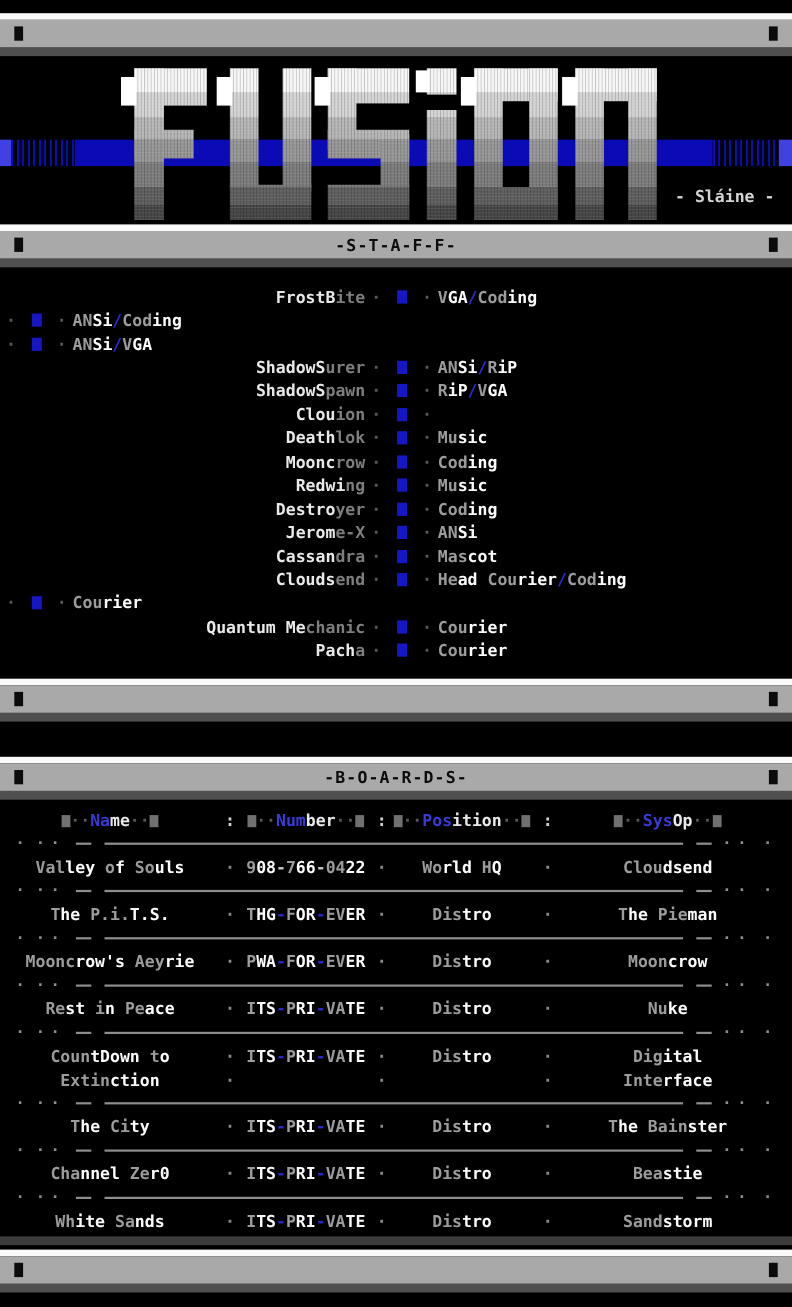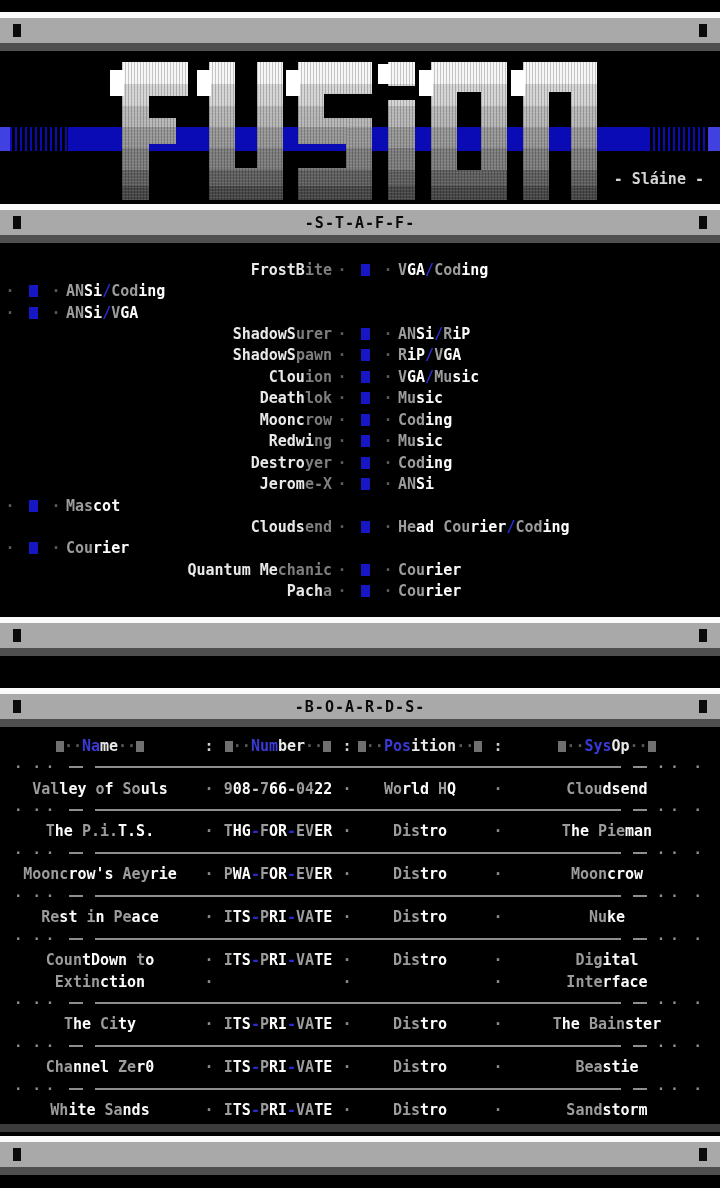--- a/index.html
+++ b/index.html
@@ -144,21 +144,20 @@
         <div class="srole"><span style="color: rgb(156, 156, 156);">AN</span><span style="color: rgb(252, 252, 252);">Si</span><span style="color: rgb(42, 42, 208);">/</span><span style="color: rgb(156, 156, 156);">R</span><span style="color: rgb(252, 252, 252);">iP</span></div>
       </div>
       <div class="srow">
         <div class="sname"><span style="color: rgb(233, 233, 233);">ShadowS</span><span style="color: rgb(126, 126, 126);">pawn</span></div>
         <div class="ssep"><span style="color: rgb(90, 90, 90);">· </span><span class="ssq" style="background: rgb(22, 22, 196);"></span><span style="color: rgb(90, 90, 90);"> ·</span></div>
         <div class="srole"><span style="color: rgb(156, 156, 156);">R</span><span style="color: rgb(252, 252, 252);">iP</span><span style="color: rgb(42, 42, 208);">/</span><span style="color: rgb(156, 156, 156);">V</span><span style="color: rgb(252, 252, 252);">GA</span></div>
       </div>
       <div class="srow">
         <div class="sname"><span style="color: rgb(233, 233, 233);">Clou</span><span style="color: rgb(126, 126, 126);">ion</span></div>
         <div class="ssep"><span style="color: rgb(90, 90, 90);">· </span><span class="ssq" style="background: rgb(22, 22, 196);"></span><span style="color: rgb(90, 90, 90);"> ·</span></div>
-        <div class="srole"><span style="color: rgb(156, 156, 156);">V</span><span style="color: rgb(252, 252, 252);">GA</span><span style="color: rgb(42, 42, 208);">/</span><span style="color: rgb(156, 156, 156);">Mu</span><span style="color: rgb(252, 252, 252);">sic</span></div>
       </div>
       <div class="srow">
         <div class="sname"><span style="color: rgb(233, 233, 233);">Death</span><span style="color: rgb(126, 126, 126);">lok</span></div>
         <div class="ssep"><span style="color: rgb(90, 90, 90);">· </span><span class="ssq" style="background: rgb(22, 22, 196);"></span><span style="color: rgb(90, 90, 90);"> ·</span></div>
         <div class="srole"><span style="color: rgb(156, 156, 156);">Mu</span><span style="color: rgb(252, 252, 252);">sic</span></div>
       </div>
       <div class="srow">
         <div class="sname"><span style="color: rgb(233, 233, 233);">Moonc</span><span style="color: rgb(126, 126, 126);">row</span></div>
         <div class="ssep"><span style="color: rgb(90, 90, 90);">· </span><span class="ssq" style="background: rgb(22, 22, 196);"></span><span style="color: rgb(90, 90, 90);"> ·</span></div>
         <div class="srole"><span style="color: rgb(156, 156, 156);">Cod</span><span style="color: rgb(252, 252, 252);">ing</span></div>
@@ -172,20 +171,21 @@
         <div class="sname"><span style="color: rgb(233, 233, 233);">Destro</span><span style="color: rgb(126, 126, 126);">yer</span></div>
         <div class="ssep"><span style="color: rgb(90, 90, 90);">· </span><span class="ssq" style="background: rgb(22, 22, 196);"></span><span style="color: rgb(90, 90, 90);"> ·</span></div>
         <div class="srole"><span style="color: rgb(156, 156, 156);">Cod</span><span style="color: rgb(252, 252, 252);">ing</span></div>
       </div>
       <div class="srow">
         <div class="sname"><span style="color: rgb(233, 233, 233);">Jerom</span><span style="color: rgb(126, 126, 126);">e-X</span></div>
         <div class="ssep"><span style="color: rgb(90, 90, 90);">· </span><span class="ssq" style="background: rgb(22, 22, 196);"></span><span style="color: rgb(90, 90, 90);"> ·</span></div>
         <div class="srole"><span style="color: rgb(156, 156, 156);">AN</span><span style="color: rgb(252, 252, 252);">Si</span></div>
       </div>
       <div class="srow">
+        <div class="sname"><span style="color: rgb(233, 233, 233);">Cassan</span><span style="color: rgb(126, 126, 126);">dra</span></div>
         <div class="ssep"><span style="color: rgb(90, 90, 90);">· </span><span class="ssq" style="background: rgb(22, 22, 196);"></span><span style="color: rgb(90, 90, 90);"> ·</span></div>
         <div class="srole"><span style="color: rgb(156, 156, 156);">Mas</span><span style="color: rgb(252, 252, 252);">cot</span></div>
       </div>
       <div class="srow">
         <div class="sname"><span style="color: rgb(233, 233, 233);">Clouds</span><span style="color: rgb(126, 126, 126);">end</span></div>
         <div class="ssep"><span style="color: rgb(90, 90, 90);">· </span><span class="ssq" style="background: rgb(22, 22, 196);"></span><span style="color: rgb(90, 90, 90);"> ·</span></div>
         <div class="srole"><span style="color: rgb(156, 156, 156);">He</span><span style="color: rgb(252, 252, 252);">ad</span><span style="color: rgb(156, 156, 156);"> </span><span style="color: rgb(156, 156, 156);">Cou</span><span style="color: rgb(252, 252, 252);">rier</span><span style="color: rgb(42, 42, 208);">/</span><span style="color: rgb(156, 156, 156);">Cod</span><span style="color: rgb(252, 252, 252);">ing</span></div>
       </div>
       <div class="srow">
         <div class="ssep"><span style="color: rgb(90, 90, 90);">· </span><span class="ssq" style="background: rgb(22, 22, 196);"></span><span style="color: rgb(90, 90, 90);"> ·</span></div>

